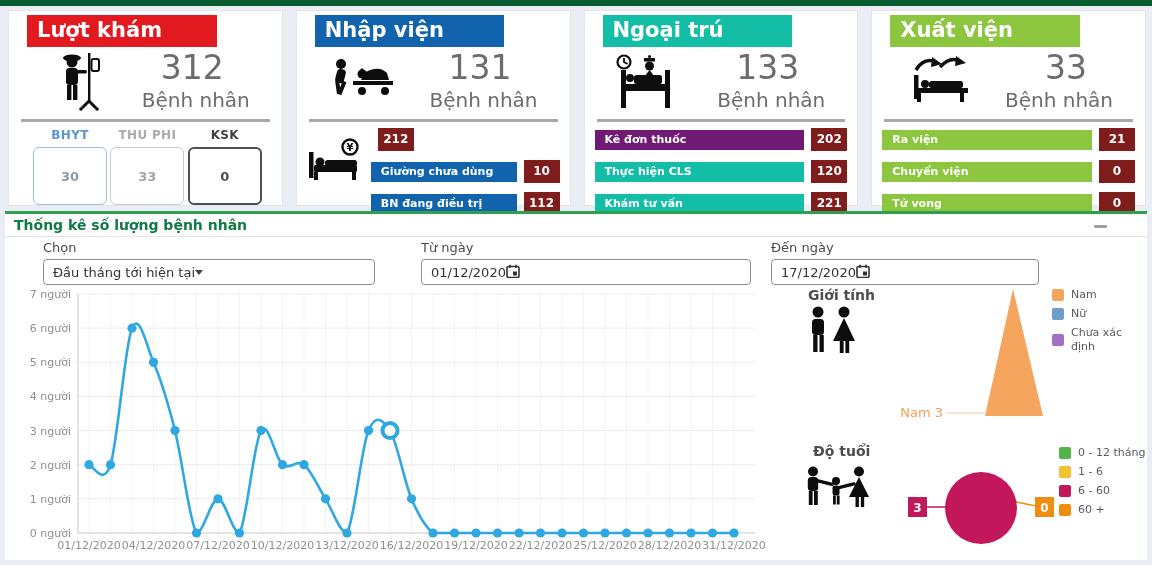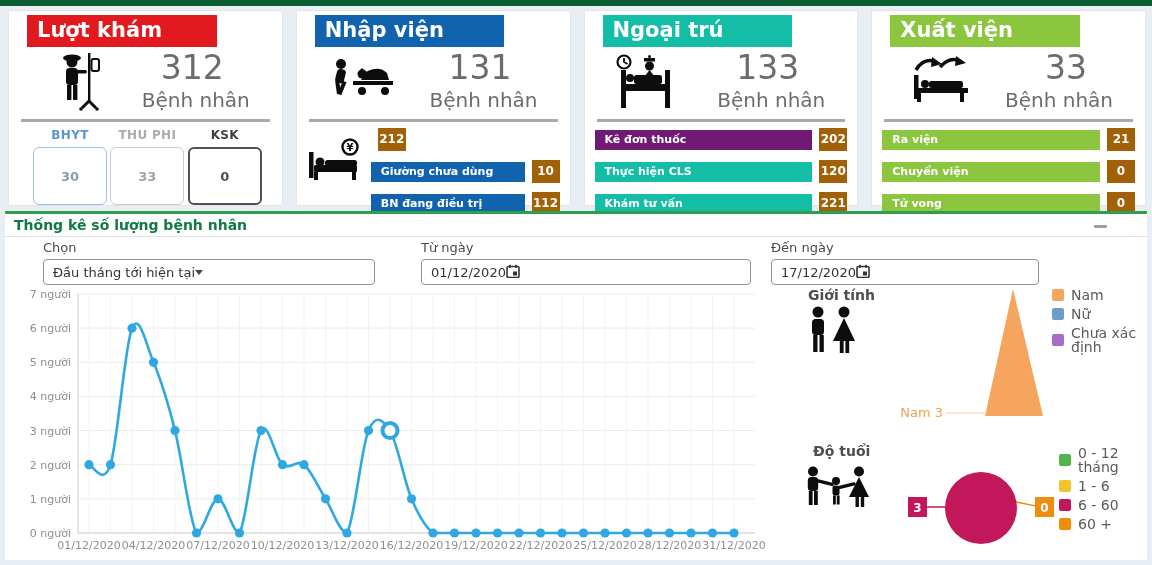--- a/index.html
+++ b/index.html
@@ -22,41 +22,41 @@
   .stat-col { width:74px; text-align:center; }
   .stat-label { font-size:12px; font-weight:bold; margin-bottom:5px; letter-spacing:.3px; }
   .stat-box { height:58px; border-radius:6px; display:flex; align-items:center; justify-content:center; font-size:13px; font-weight:bold; background:#fff; }
   .c-bhyt .stat-label{ color:#5b95d1; } .c-bhyt .stat-box{ border:1px solid #9cc0e4; color:#8d9aa5; }
   .c-thuphi .stat-label{ color:#a9abae; } .c-thuphi .stat-box{ border:1px solid #c9cbcd; color:#a0a3a5; }
   .c-ksk .stat-label{ color:#3f4042; } .c-ksk .stat-box{ border:2px solid #505154; color:#4d4e50; }
 
   .rows { display:flex; flex-direction:column; gap:9px; }
   .rowline { display:flex; align-items:center; }
   .row-label { flex:1; color:#fff; font-size:11px; font-weight:bold; padding:4px 8px 5px 10px; line-height:11px; }
-  .row-value { width:28px; margin-left:7px; background:#a16207; color:#fff; font-size:12px; font-weight:bold; text-align:center; padding:4px 0 5px 0; }
+  .row-value { width:36px; margin-left:7px; background:#7f1d1d; color:#fff; font-size:12px; font-weight:bold; text-align:center; padding:4px 0 5px 0; }
   .withicon { display:flex; }
   .withicon .left-icon { width:64px; padding-top:10px; }
   .withicon .rows { flex:1; }
 
   
   .panel { position:absolute; left:5px; top:211px; width:1142px; height:349px; background:#fff; border-top:3px solid #2f9e4e; }
   .panel-title-row { position:relative; height:23px; border-bottom:1px solid #e5e5e5; }
   .panel-title { position:absolute; left:9px; top:3px; font-size:14px; font-weight:bold; color:#0f7a45; }
   .minimize-btn { position:absolute; right:40px; top:11px; width:13px; height:3px; background:#9aa0a6; border-radius:1px; cursor:pointer; }
 
   .filter-label { position:absolute; top:26px; font-size:13px; color:#4a4a4a; }
   .control { position:absolute; top:45px; height:26px; background:#fff; border:1px solid #8f8f8f; border-radius:4px; display:flex; align-items:center; justify-content:flex-start; padding:0 9px; font-size:13px; color:#333; cursor:pointer; }
   .caret { width:0; height:0; border-left:4px solid transparent; border-right:4px solid transparent; border-top:5px solid #444; }
 
   .axis-text { font-size:11px; fill:#8c8f92; }
   svg text { font-family:"DejaVu Sans","Liberation Sans",sans-serif; }
 
   .side-title { position:absolute; font-size:14px; font-weight:bold; color:#4d4d4d; }
   .legend { position:absolute; display:flex; flex-direction:column; gap:5px; }
-  .legend-item { display:flex; align-items:center; gap:7px; font-size:14px; color:#5a5a5a; line-height:14px; }
+  .legend-item { display:flex; align-items:center; gap:7px; font-size:11px; color:#5a5a5a; line-height:14px; }
   .swatch { width:12px; height:12px; border-radius:2px; flex:0 0 auto; }
 </style>
 </head>
 <body>
 
 <div class="topbar"></div>
 
 <div class="cards">
 
   <div class="card">

